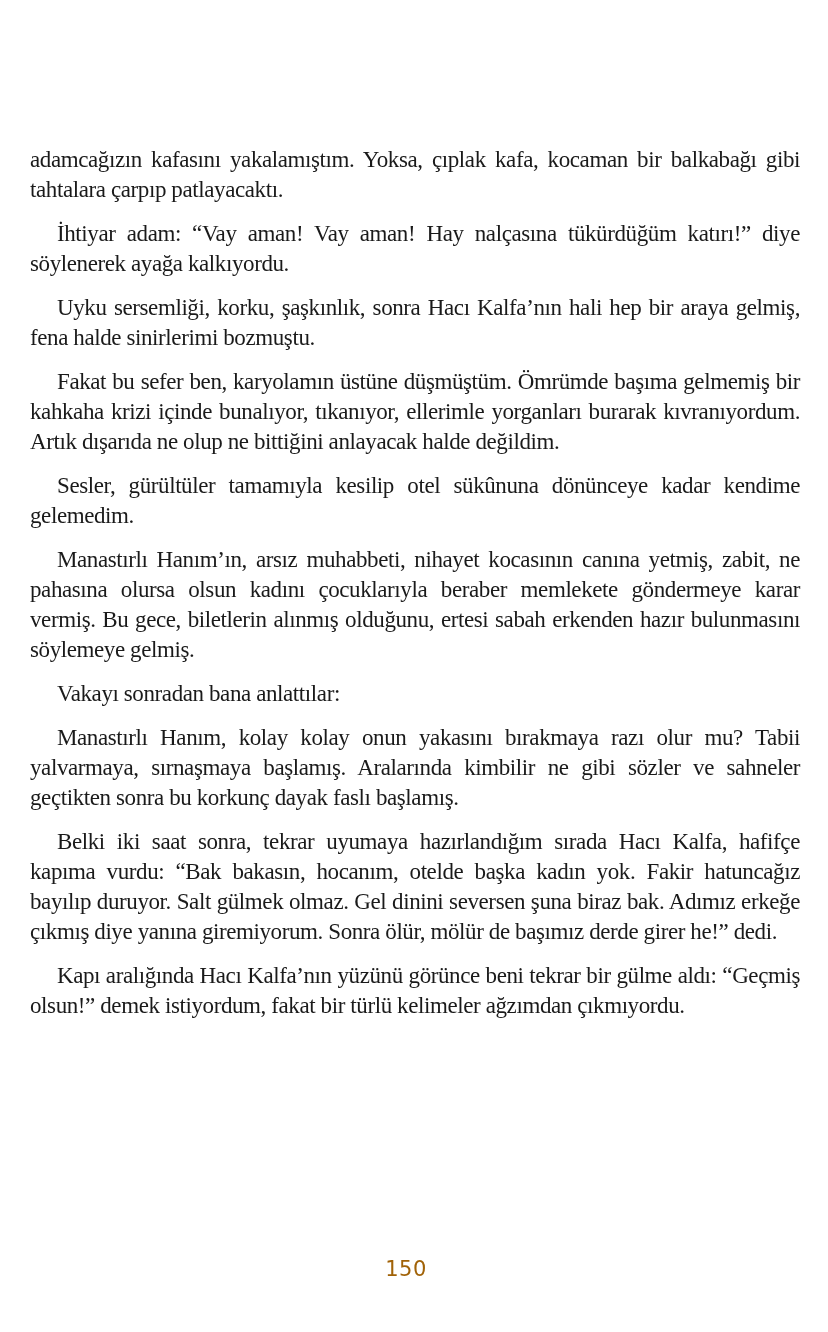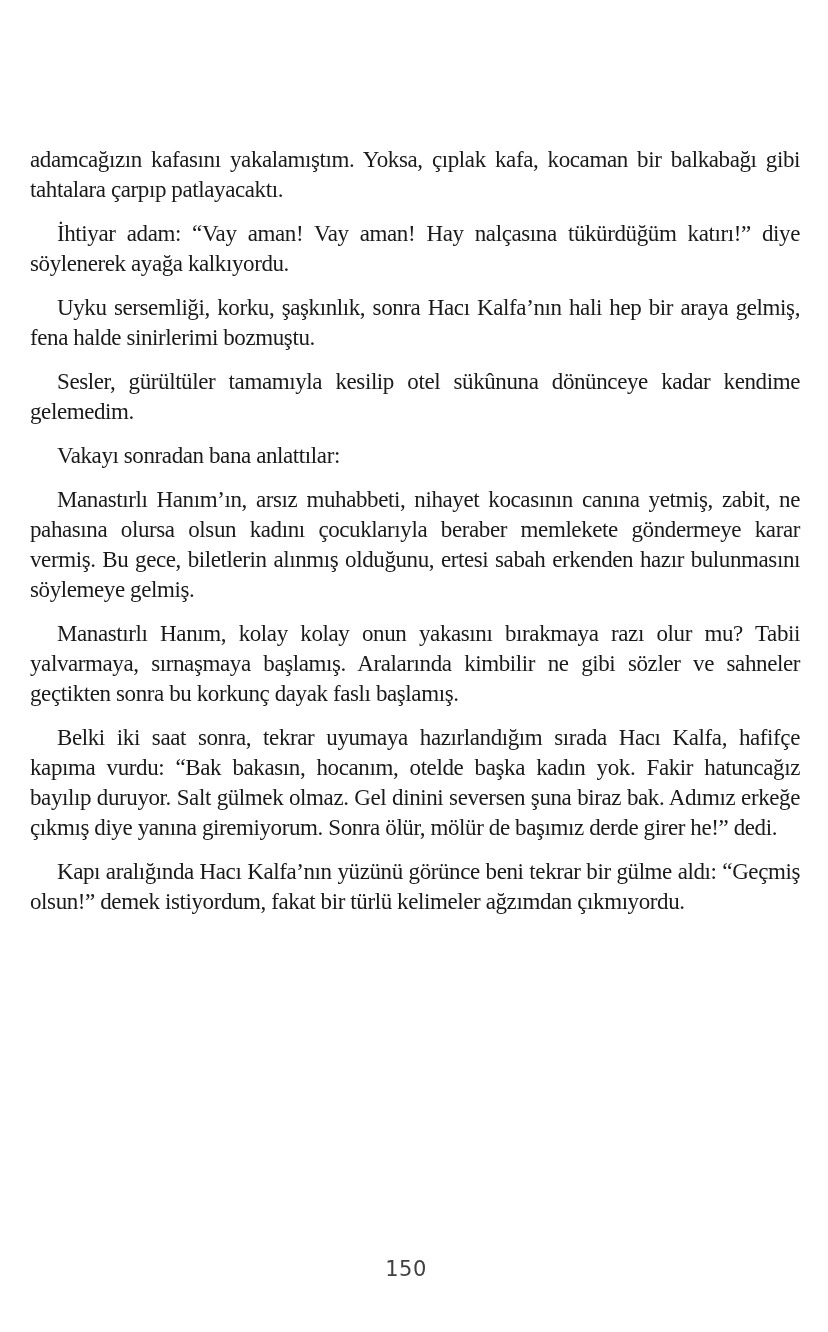--- a/index.html
+++ b/index.html
@@ -37,32 +37,33 @@
       text-indent: 0;
     }
     .page-number {
       position: absolute;
       left: 0;
       width: 812px;
       top: 1257px;
       text-align: center;
       font-family: "DejaVu Sans", "Liberation Sans", sans-serif;
       font-size: 21px;
-      color: #404040;
+      color: #a16207;
       letter-spacing: 0.5px;
     }
   </style>
 </head>
 <body>
 
 <div class="page">
   <p class="para no-indent">adamcağızın kafasını yakalamıştım. Yoksa, çıplak kafa, kocaman bir balkabağı gibi tahtalara çarpıp patlayacaktı.</p>
   <p class="para">İhtiyar adam: “Vay aman! Vay aman! Hay nalçasına tükürdüğüm katırı!” diye söylenerek ayağa kalkıyordu.</p>
   <p class="para">Uyku sersemliği, korku, şaşkınlık, sonra Hacı Kalfa’nın hali hep bir araya gelmiş, fena halde sinirlerimi bozmuştu.</p>
+  <p class="para">Fakat bu sefer ben, karyolamın üstüne düşmüştüm. Ömrümde başıma gelmemiş bir kahkaha krizi içinde bunalıyor, tıkanıyor, ellerimle yorganları burarak kıvranıyordum. Artık dışarıda ne olup ne bittiğini anlayacak halde değildim.</p>
   <p class="para">Sesler, gürültüler tamamıyla kesilip otel sükûnuna dönünceye kadar kendime gelemedim.</p>
+  <p class="para">Manastırlı Hanım’ın, arsız muhabbeti, nihayet kocasının canına yetmiş, zabit, ne pahasına olursa olsun kadını çocuklarıyla beraber memlekete göndermeye karar vermiş. Bu gece, biletlerin alınmış olduğunu, ertesi sabah erkenden hazır bulunmasını söylemeye gelmiş.</p>
   <p class="para">Vakayı sonradan bana anlattılar:</p>
-  <p class="para">Manastırlı Hanım’ın, arsız muhabbeti, nihayet kocasının canına yetmiş, zabit, ne pahasına olursa olsun kadını çocuklarıyla beraber memlekete göndermeye karar vermiş. Bu gece, biletlerin alınmış olduğunu, ertesi sabah erkenden hazır bulunmasını söylemeye gelmiş.</p>
   <p class="para">Manastırlı Hanım, kolay kolay onun yakasını bırakmaya razı olur mu? Tabii yalvarmaya, sırnaşmaya başlamış. Aralarında kimbilir ne gibi sözler ve sahneler geçtikten sonra bu korkunç dayak faslı başlamış.</p>
   <p class="para">Belki iki saat sonra, tekrar uyumaya hazırlandığım sırada Hacı Kalfa, hafifçe kapıma vurdu: “Bak bakasın, hocanım, otelde başka kadın yok. Fakir hatuncağız bayılıp duruyor. Salt gülmek olmaz. Gel dinini seversen şuna biraz bak. Adımız erkeğe çıkmış diye yanına giremiyorum. Sonra ölür, mölür de başımız derde girer he!” dedi.</p>
   <p class="para">Kapı aralığında Hacı Kalfa’nın yüzünü görünce beni tekrar bir gülme aldı: “Geçmiş olsun!” demek istiyordum, fakat bir türlü kelimeler ağzımdan çıkmıyordu.</p>
 </div>
 
 <div class="page-number">150</div>
 
 </body></html>

